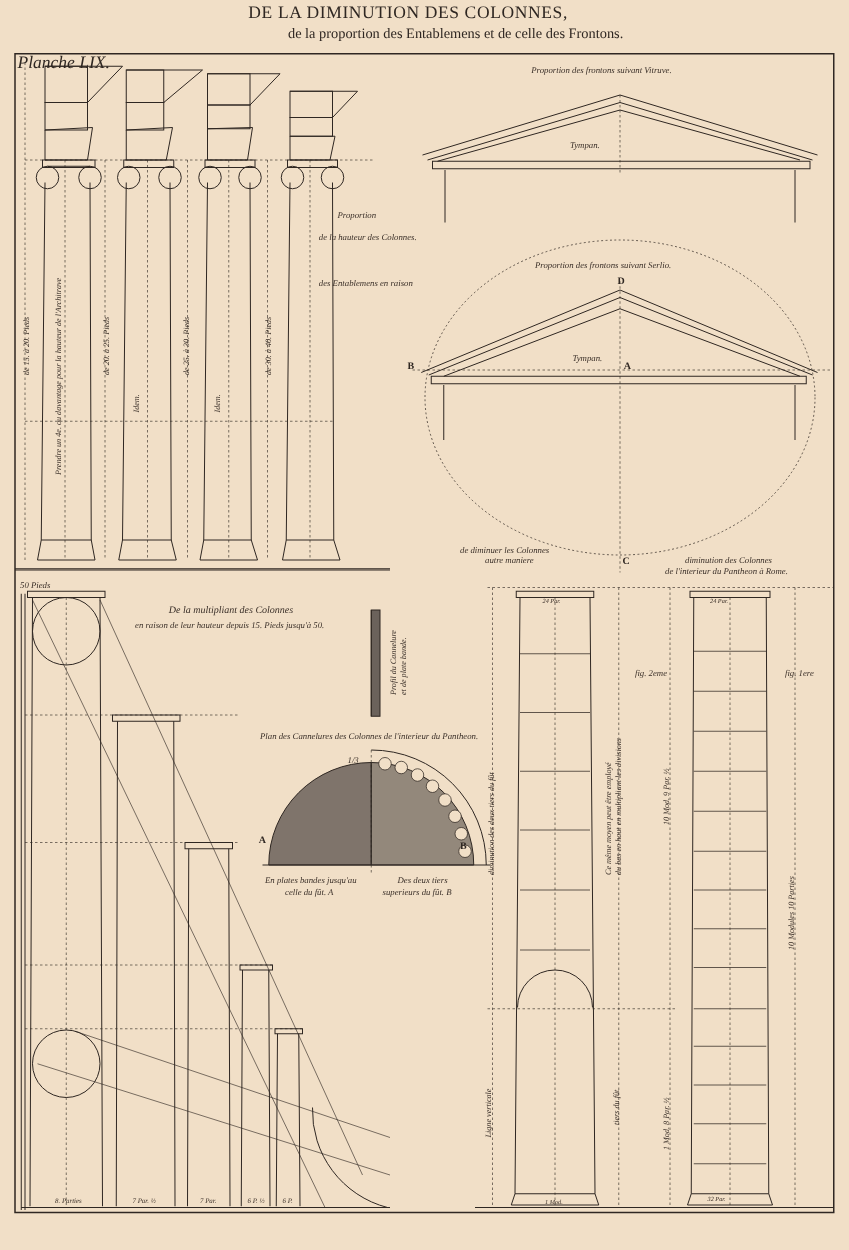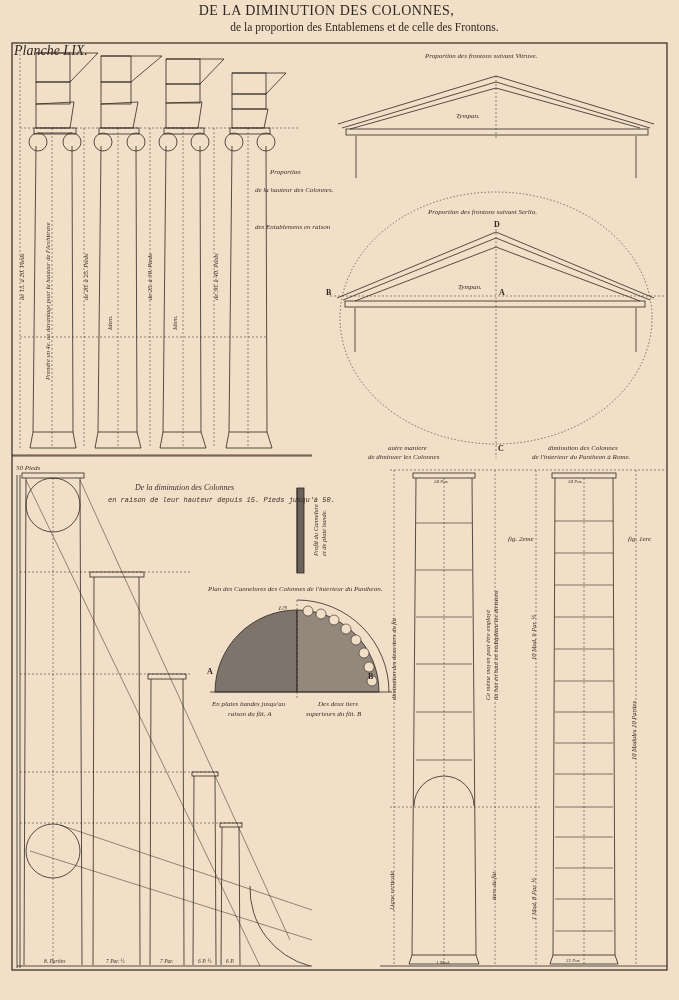--- a/index.html
+++ b/index.html
@@ -224,40 +224,40 @@
 <div class="lbl" style="left:425px;top:52px;">Proportion des frontons suivant Vitruve.</div>
 <div class="lbl" style="left:456px;top:112px;">Tympan.</div>
 <div class="lbl" style="left:428px;top:208px;">Proportion des frontons suivant Serlio.</div>
 <div class="lbl" style="left:458px;top:283px;">Tympan.</div>
 <div class="letter" style="left:494px;top:220px;">D</div>
 <div class="letter" style="left:326px;top:288px;">B</div>
 <div class="letter" style="left:499px;top:288px;">A</div>
 <div class="letter" style="left:498px;top:444px;">C</div>
 
 <div class="lbl" style="left:16px;top:464px;">50 Pieds</div>
-<div class="lbl c" style="left:135px;top:483px;font-size:8px;">De la diminution des Colonnes</div>
-<div class="lbl c" style="left:108px;top:496px;font-family:Liberation Mono, monospace;">en raison de leur hauteur depuis 15. Pieds jusqu'à 50.</div>
+<div class="lbl c" style="left:135px;top:483px;font-size:8px;">De la multipliant des Colonnes</div>
+<div class="lbl c" style="left:108px;top:496px;">en raison de leur hauteur depuis 15. Pieds jusqu'à 50.</div>
 <div class="vlbl" style="left:312px;top:556px;">Profil du Cannelure</div>
 <div class="vlbl" style="left:320px;top:556px;">et de plate bande.</div>
 <div class="lbl" style="left:208px;top:585px;">Plan des Cannelures des Colonnes de l'interieur du Pantheon.</div>
 <div class="lbl" style="left:278px;top:604px;">1/3</div>
 <div class="letter" style="left:207px;top:667px;">A</div>
 <div class="letter" style="left:368px;top:672px;">B</div>
 <div class="lbl" style="left:212px;top:700px;text-align:center;">En plates bandes jusqu'au</div>
-<div class="lbl" style="left:228px;top:710px;">raison du fût. A</div>
+<div class="lbl" style="left:228px;top:710px;">celle du fût. A</div>
 <div class="lbl" style="left:318px;top:700px;">Des deux tiers</div>
 <div class="lbl" style="left:306px;top:710px;">superieurs du fût. B</div>
 <div class="lbl" style="left:44px;top:958px;font-size:5.5px;">8. Parties</div>
 <div class="lbl" style="left:106px;top:958px;font-size:5.5px;">7 Par. ½</div>
 <div class="lbl" style="left:160px;top:958px;font-size:5.5px;">7 Par.</div>
 <div class="lbl" style="left:198px;top:958px;font-size:5.5px;">6 P. ½</div>
 <div class="lbl" style="left:226px;top:958px;font-size:5.5px;">6 P.</div>
 
 <div class="lbl" style="left:388px;top:444px;">autre maniere</div>
-<div class="lbl" style="left:368px;top:453px;font-family:Liberation Serif, serif;">de diminuer les Colonnes</div>
+<div class="lbl" style="left:368px;top:436px;font-family:Liberation Serif, serif;">de diminuer les Colonnes</div>
 <div class="lbl" style="left:548px;top:444px;">diminution des Colonnes</div>
 <div class="lbl" style="left:532px;top:453px;">de l'interieur du Pantheon à Rome.</div>
 <div class="lbl" style="left:508px;top:535px;">fig. 2eme</div>
 <div class="lbl" style="left:628px;top:535px;">fig. 1ere</div>
 <div class="lbl" style="left:434px;top:479px;font-size:5px;">24 Par.</div>
 <div class="lbl" style="left:436px;top:960px;font-size:5px;">1 Mod.</div>
 <div class="lbl" style="left:568px;top:479px;font-size:5px;">24 Par.</div>
 <div class="lbl" style="left:566px;top:958px;font-size:5px;">32 Par.</div>
 <div class="vlbl" style="left:390px;top:700px;">diminution des deux tiers du fût</div>
 <div class="vlbl" style="left:388px;top:910px;">Ligne verticale</div>

